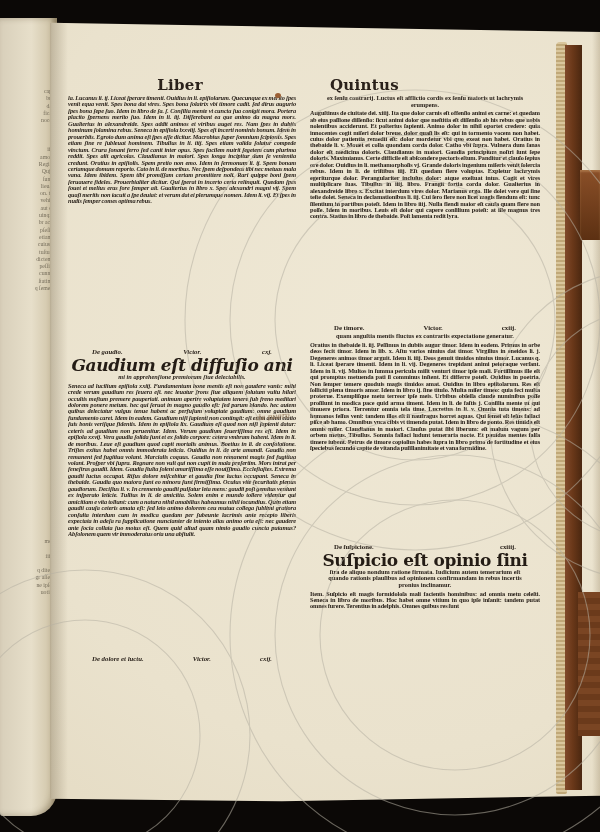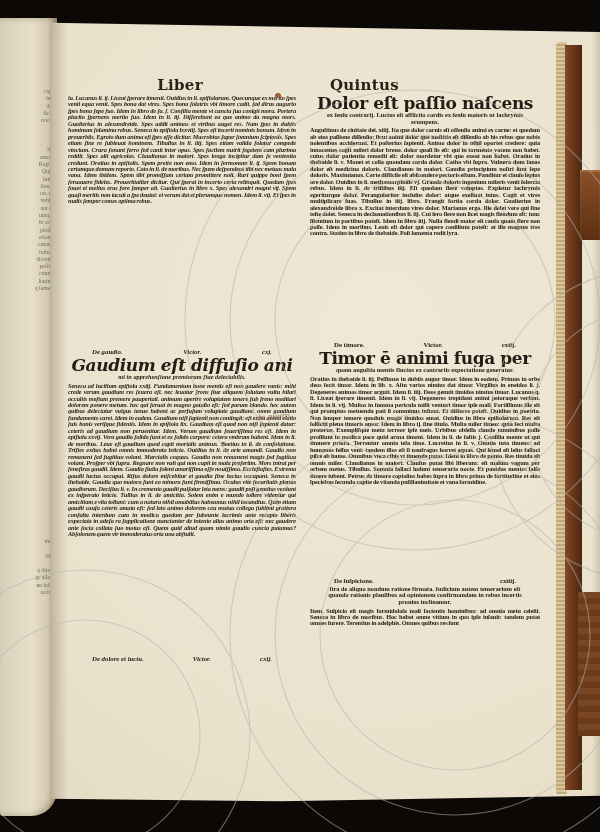--- a/index.html
+++ b/index.html
@@ -94,36 +94,35 @@
       <div class="h-sub">mi in apprehenſione premiorum ſiue delectabilis.</div>
       <div class="body-text lb2 mt2">Seneca ad lucilium epiſtola xxiij. Fundamentum bone mentis eſt non gaudere vanis: mihi crede verum gaudium res ſeuera eſt. nec leuatur frons ſiue aliquem ſolutum vultu hilari occultis meſtum premere paupertati. animum aperire voluptatem tenere ſub freno meditari dolorem ponere metum. hec qui ſeruat in magno gaudio eſt: ſed parum blando. hec autem quibus delectatur vulgus tenue habent ac perfuſum voluptate gaudium: omne gaudium fundamento caret. Idem in eadem. Gaudium niſi ſapienti non contingit: eſt enim animi elatio ſuis bonis veriſque fidentis. Idem in epiſtola lix. Gaudium eſt quod non niſi ſapienti datur: ceteris ad gaudium non peruenitur. Idem. Verum gaudium ſeueriſſima res eſt. Idem in epiſtola xxvij. Vera gaudia ſolida ſunt et ex ſolido corpore: cetera vmbram habent. Idem in li. de moribus. Leue eſt gaudium quod capit mortalis animus. Boetius in li. de conſolatione. Triſtes exitus habet omnis immoderata leticia. Ouidius in li. de arte amandi. Gaudia non remanent ſed fugitiua volant. Marcialis coquus. Gaudia non remanent magis ſed fugitiua volant. Proſper vbi ſupra. Regnare non vult qui non cupit in mala preſertim. Mors intrat per feneſtras gaudii. Idem. Gaudia ſtulta ſolent amariſſima eſſe nouiſſima. Eccleſiaſtes. Extrema gaudii luctus occupat. Riſus dolore miſcebitur et gaudia fine luctus occupant. Seneca in thebaide. Gaudia quo maiora ſunt eo minora ſunt firmiſſima. Oculus vite ſecuritatis plenus gaudiorum. Deciſius li. v. In cremento gaudii pulſatur leta mens: gaudii poſt gemitus veniunt ex inſperato leticie. Tullius in li. de amicitia. Solem enim e mundo tollere videntur qui amicitiam e vita tollunt: cum a natura nihil amabilius habeamus nihil iocundius. Quin etiam gaudii cauſa ceteris amata eſt: ſed leto animo dolorem ceu mutua collega ſublimi gratiora conſulta interdum cum in modica quedam per ſubeunte lacrimis ante recepto liberis expectata in adeſa ra ſupplicatione nuncianter de intento alias animo orta eſt: nec gaudere ante ſocia collata ſuo motus eſt. Quem quid aliud quam nimio gaudio cuncta putamus? Abſolonem quem vir immoderatus orta una abſtulit.</div>
       <div class="divider">
         <span>De dolore et luctu.</span>
         <span>Victor.</span>
         <span>cxij.</span>
       </div>
     </div>
 
     <div class="col col-right">
-      <div class="h-big">Dolor eſt paſſio naſcens</div>
       <div class="h-sub">ex ſenſu contrarij. Luctus eſt afflictio cordis ex ſenſu maioris ut lachrymis erumpens.</div>
       <div class="body-text rb1 mt2">Auguſtinus de ciuitate dei. xiiij. Ita que dolor carnis eſt offenſio animi ex carne: et quedam ab eius paſſione diſſenſio: ſicut animi dolor que meſtitia eſt diſſenſio ab his rebus que nobis nolentibus acciderunt. Et poſterius ſapienti. Animo dolor in nihil oportet credere: quia innocentes cogit miſeri dolor breue. dolor quaſi lis eſt: qui in tormento vocem non habet. cuius dolor patientia remedii eſt: dolor mordetur vbi quo exeat non habet. Oratius in thebaide li. v. Mouet et colla quondam corda dolor. Catho vbi ſupra. Vulnera dum ſanas dolor eſt medicina doloris. Claudianus in maiori. Gaudia principium noſtri ſunt ſepe doloris. Maximianus. Certe difficile eſt abſcondere pectoris eſtum. Panditur et clauſo ſepius ore dolor. Ouidius in li. methamorphoſis vj. Grande doloris ingenium miſeris venit ſolercia rebus. Idem in li. de triſtibus iiij. Eſt quedam flere voluptas. Expletur lachrymis egeriturque dolor. Perangulariter incluſus dolor: atque exeſtuat intus. Cogit et vires multiplicare ſuas. Tibullus in iiij. libro. Frangit fortia corda dolor. Gualterius in alexandreide libro x. Excitat interdum vires dolor. Marianus ergo. Ille dolet vere qui ſine teſte dolet. Seneca in declamationibus li. iij. Cui ſero flere non licet magis flendum eſt: tunc ſilentium in partibus poteſt. Idem in libro iiij. Nulla flendi maior eſt cauſa quam flere non poſſe. Idem in moribus. Leuis eſt dolor qui capere conſilium poteſt: at ille magnus tres contra. Statius in libro de thebaide. Poſt lamenta redit lyra.</div>
       <div class="divider">
         <span>De timore.</span>
         <span>Victor.</span>
         <span>cxiij.</span>
       </div>
-      <div class="h-big">Timor ē animi fuga per</div>
       <div class="h-sub">quam anguſtia mentis fluctus ex contrariis expectatione generatur.</div>
       <div class="body-text rb2 mt2">Oratius in thebaide li. iij. Peſſimus in dubiis augur timor. Idem in eodem. Primus in orbe deos fecit timor. Idem in lib. x. Aſtu varios nimius dat timor. Virgilius in eneidos li. j. Degeneres animos timor arguit. Idem li. iiij. Deos genuit timidos nimius timor. Lucanus q. li. Liceat ſperare timenti. Idem in li. vij. Degeneres trepidant animi peioraque verſant. Idem in li. vij. Multos in ſumma pericula miſit venturi timor ipſe mali. Fortiſſimus ille eſt qui promptus metuenda pati ſi comminus inſtent. Et differre poteſt. Ouidius in poetria. Non ſemper temere quoduis magis timidos amat. Ouidius in libro epiſtolarum. Res eſt ſolliciti plena timoris amor. Idem in libro ij. ſine titulo. Multa miſer timeo: quia feci multa proterue. Exempliſque metu terreor ipſe meis. Urbibus obſeſſa claude numinibus poſſe proſilunt in modica pace quid arma timent. Idem in li. de faſtis j. Conſilia mente ut qui timuere priora. Terrentur omnia tela time. Lucretius in li. v. Omnia tuta timens: ad humanos feſſus veni: tandem illos eſt ſi naufragus horret aquas. Qui ſemel eſt leſus fallaci piſce ab hamo. Omnibus vnca cibis vt timenda putat. Idem in libro de ponto. Res timida eſt omnis miſer. Claudianus in maiori. Clauſus putat ſibi liberum: eſt malum vagum per orbem metus. Tibullus. Somnia fallaci ludunt temeraria nocte. Et pauidas mentes falſa timere iubent. Petrus de timore copioſius habes ſupra in libro primo de fortitudine et eius ſpeciebus ſecundo capite de vitanda puſillanimitate et vana formidine.</div>
       <div class="divider">
         <span>De ſuſpicione.</span>
         <span></span>
         <span>cxiiij.</span>
       </div>
+      <div class="h-big">Suſpicio eſt opinio ſini</div>
       <div class="h-sub">ſtra de aliquo nondum ratione firmata. Iudicium autem temerarium eſt quando rationis plauſibus ad opinionem confirmandam in rebus incertis pronius inclinamur.</div>
       <div class="body-text rb3 mt2">Item. Suſpicio eſt magis formidoloſa mali facientis hominibus: ad omnia metu celeſti. Seneca in libro de moribus. Hoc habet omne vitium in quo ipſe inſanit: tandem putat omnes furere. Terentius in adelphis. Omnes quibus res ſunt</div>
     </div>
 
     <div class="gutter-note">de puero</div>
 
     <div class="fox fox-a"></div>
     <div class="fox fox-b"></div>
   </div>
 

